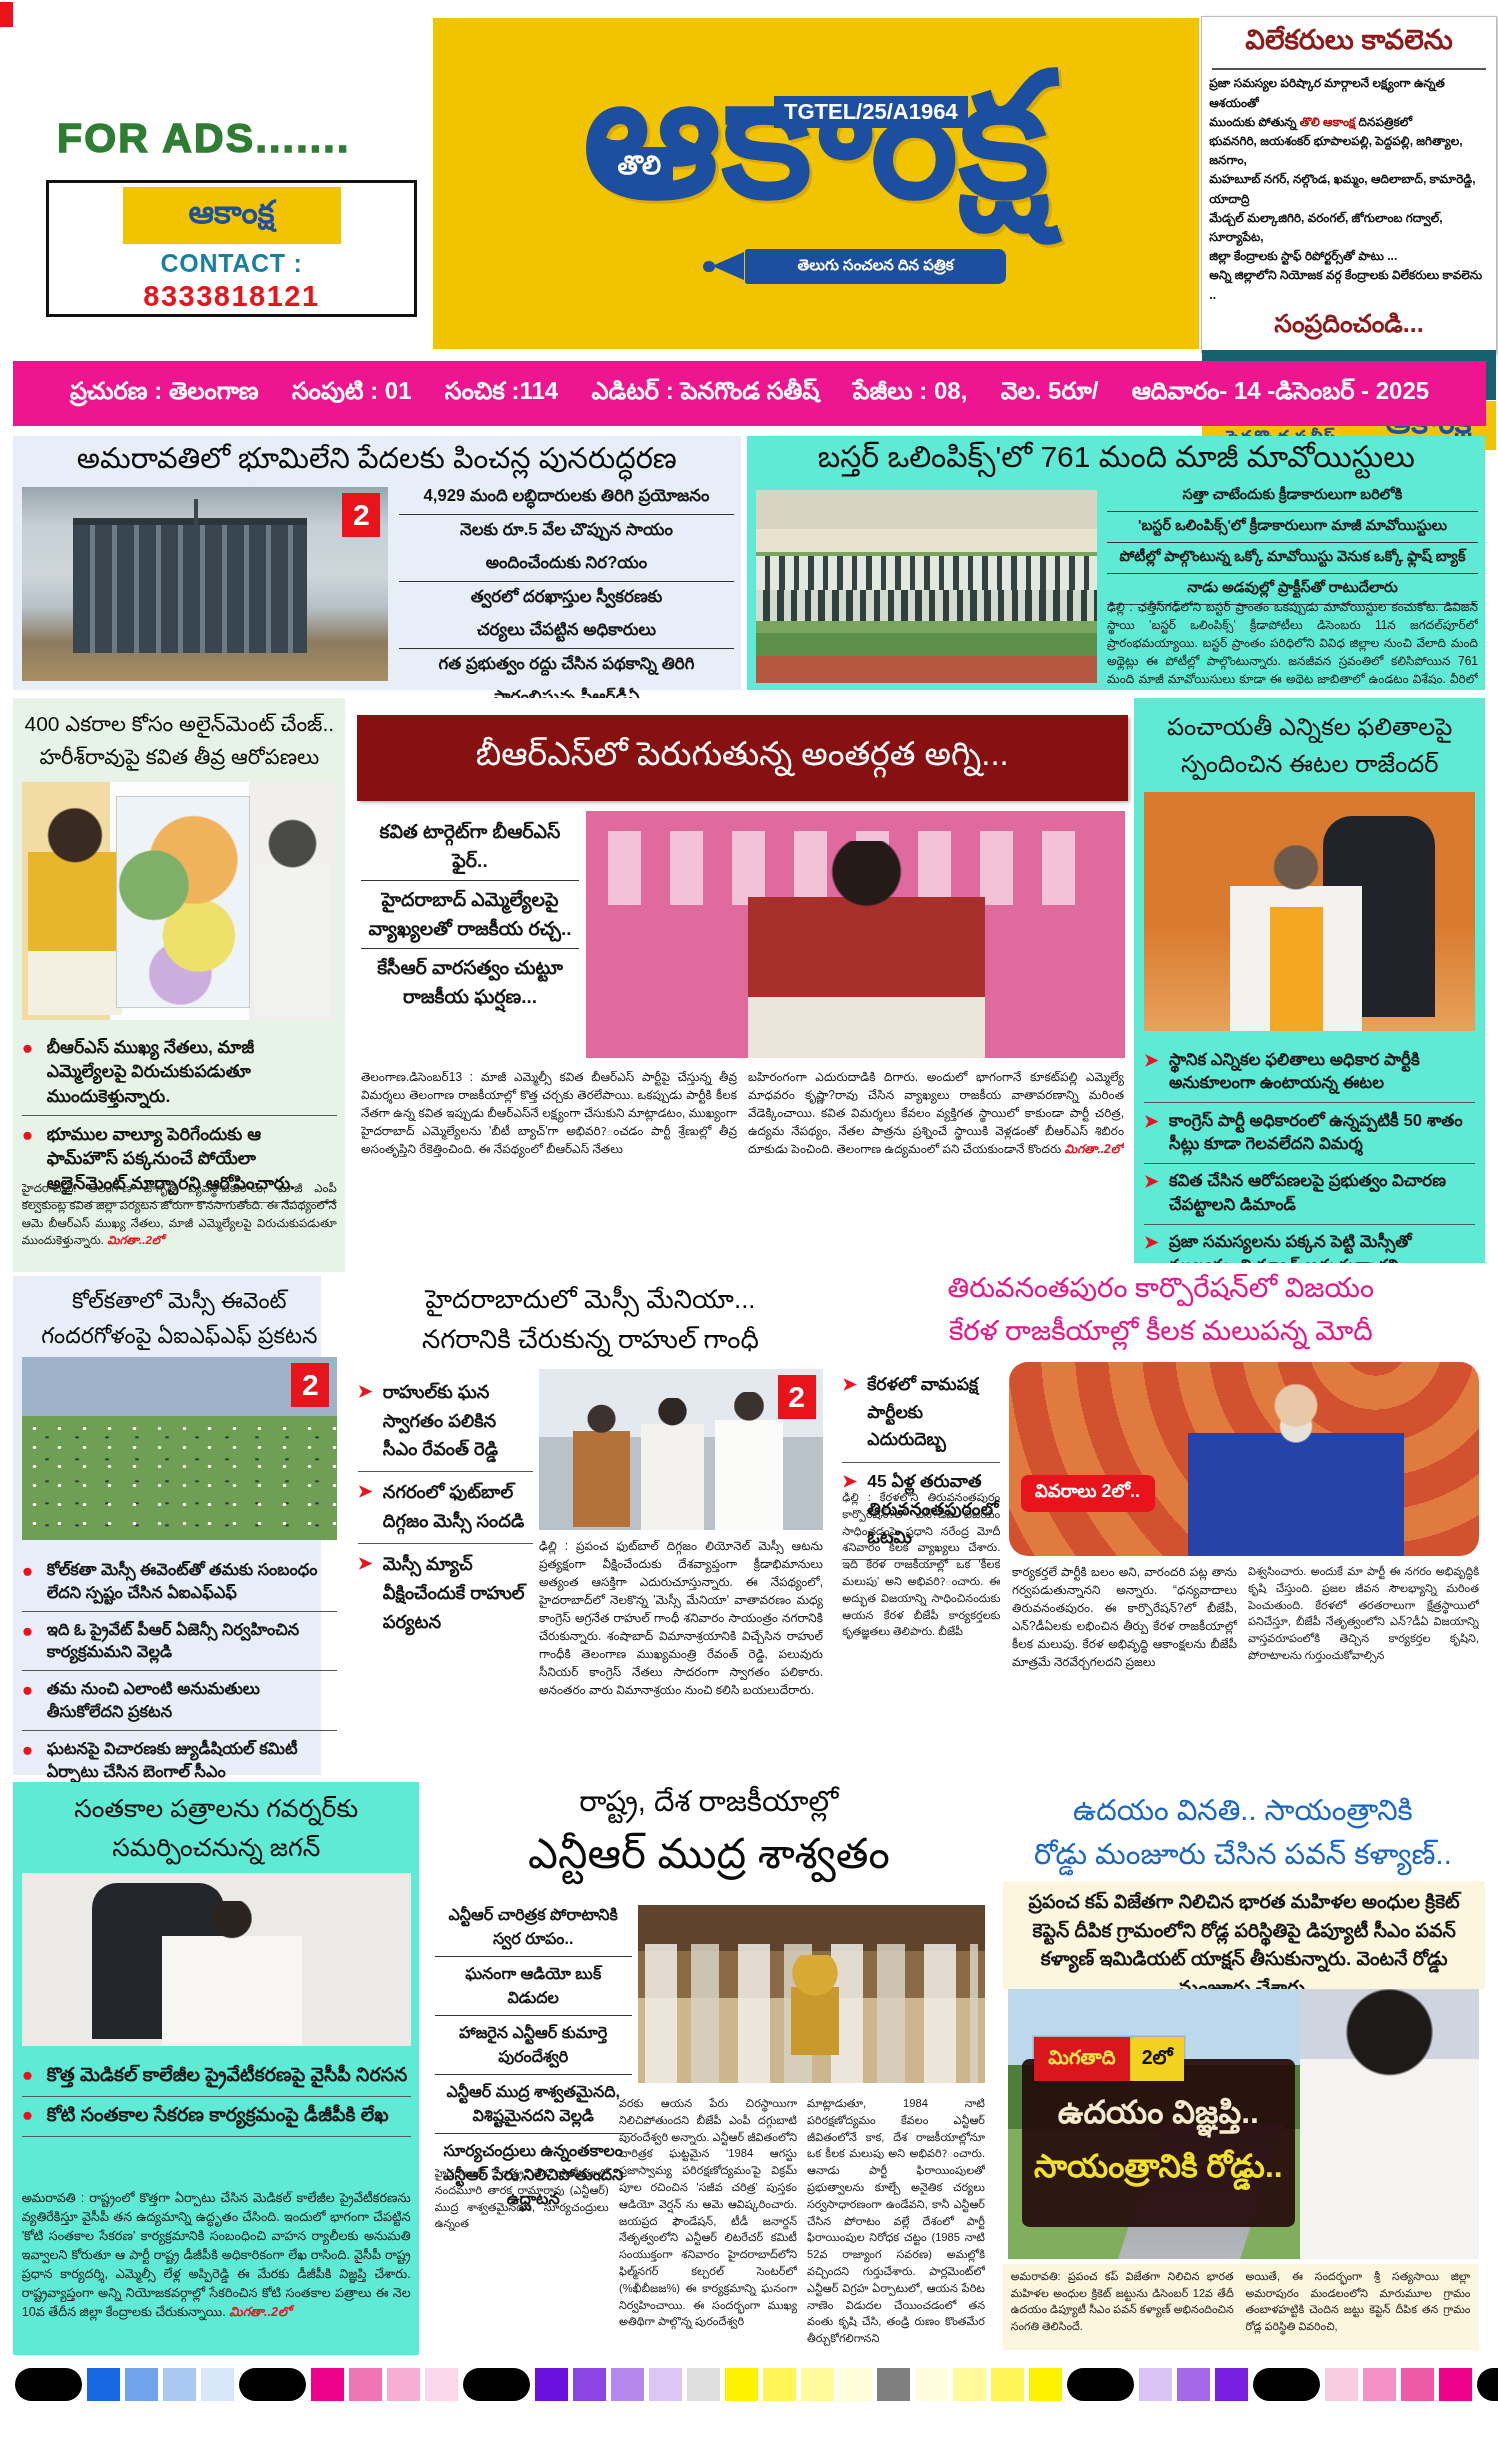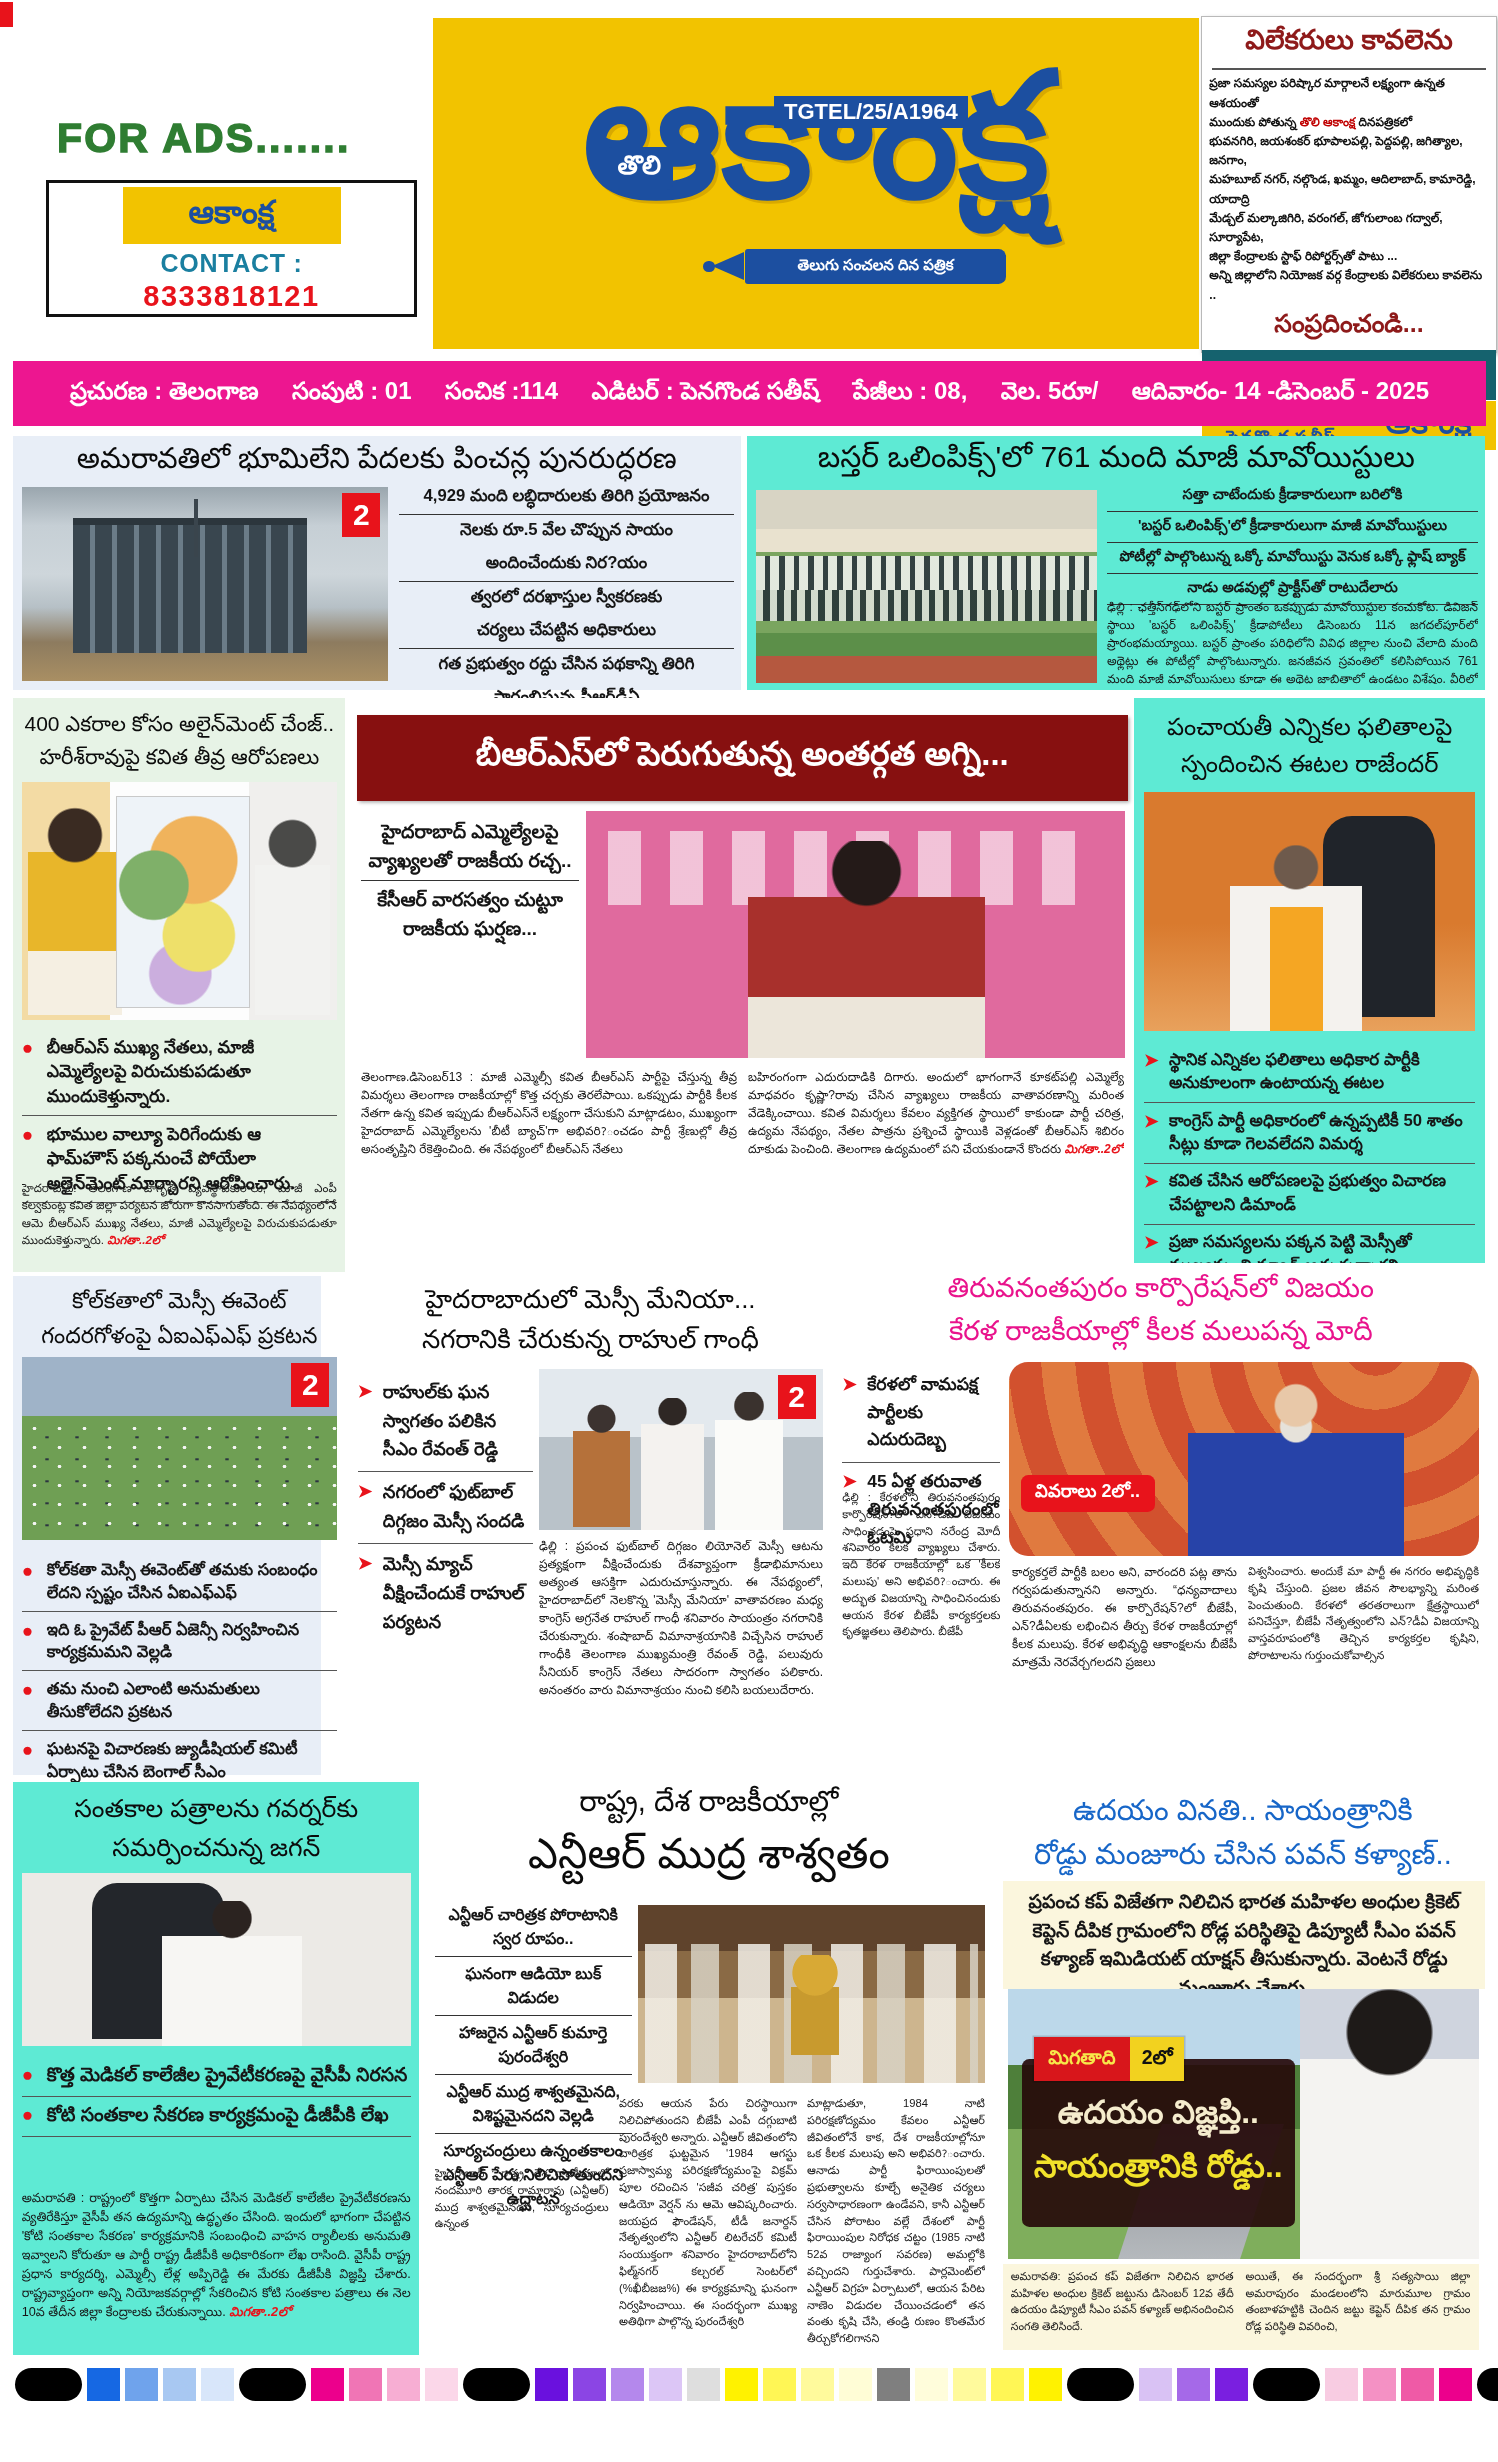--- a/index.html
+++ b/index.html
@@ -62,21 +62,21 @@
   .dot-item .mk{position:absolute;left:0;top:5.8px;color:#e8131b;font-size:19px;}
   .arrow-item .mk{position:absolute;left:0;top:5.8px;color:#e8131b;font-size:17.4px;}
 
   .bodytxt{text-align:justify;color:#161616;line-height:1.5;}
 
   .badge2{position:absolute;top:5.8px;right:7.3px;width:38px;height:44px;background:#e8131b;color:#fff;
           font-weight:bold;font-size:30px;display:flex;align-items:center;justify-content:center;}
 
   
   .brs-banner{left:357px;top:714px;width:771px;height:86px;background:#871010;color:#fff;display:flex;
-              align-items:center;justify-content:center;font-size:33px;font-weight:bold;box-shadow:1.5px 2.2px 3.6px rgba(0,0,0,.35);}
+              align-items:center;justify-content:center;font-size:33px;font-weight:normal;box-shadow:1.5px 2.2px 3.6px rgba(0,0,0,.35);}
 
   
   .photo{position:absolute;overflow:hidden;background:#ccc;}
   .ph-in{position:absolute;}
   .photo-building{background:linear-gradient(180deg,#9aa6ae 0%,#c6cfd5 20%,#ced6db 45%,#b6c0c6 62%,#8d7b5f 80%,#a98f63 100%);}
   .bld{left:14%;top:16%;width:64%;height:66%;background:repeating-linear-gradient(90deg,#39464f 0 17.4px,#6b7c88 17.4px 22px);
        border-top:7.3px solid #2c363d;}
   .bld-spire{left:47%;top:6%;width:4.4px;height:30%;background:#3a454d;}
   .photo-athletes{background:linear-gradient(180deg,#d8d4c4 0 20%,#e9e2cf 20% 32%,#7aa55f 32% 74%,#5c8f49 74% 86%,#b5583f 86% 100%);}
   .ath-row1{left:0;top:34%;width:100%;height:18%;background:repeating-linear-gradient(90deg,#f5f5f5 0 8.7px,#27313d 8.7px 14.5px);opacity:.85;}
@@ -238,20 +238,21 @@
     </div>
     <div class="abs bodytxt" style="left:8.7px;top:481px;width:315px;height:84px;font-size:11.6px;overflow:hidden;">
       <span>హైదరాబాద్: తెలంగాణ జాగృతి వ్యవస్థాపకురాలు, మాజీ ఎంపీ కల్వకుంట్ల కవిత జిల్లా పర్యటన జోరుగా కొనసాగుతోంది. ఈ నేపథ్యంలోనే ఆమె బీఆర్ఎస్ ముఖ్య నేతలు, మాజీ ఎమ్మెల్యేలపై విరుచుకుపడుతూ ముందుకెళ్తున్నారు. </span>
       <span class="more">మిగతా..2లో</span>
     </div>
   </div>
 
   <div class="abs" style="left:351px;top:698px;width:779px;height:574px;background:#fff;">
     <div class="abs brs-banner" style="left:5.8px;top:16.7px;">బీఆర్ఎస్‌లో పెరుగుతున్న అంతర్గత అగ్ని...</div>
     <div class="abs pt-list" style="left:10px;top:115px;width:218px;">
+      <div class="pt" style="font-size:19px;line-height:1.5;">కవిత టార్గెట్‌గా బీఆర్ఎస్ ఫైర్..</div>
       <div class="pt" style="font-size:19px;line-height:1.5;">హైదరాబాద్ ఎమ్మెల్యేలపై వ్యాఖ్యలతో రాజకీయ రచ్చ..</div>
       <div class="pt" style="font-size:19px;line-height:1.5;border-bottom:none;">కేసీఆర్ వారసత్వం చుట్టూ రాజకీయ ఘర్షణ...</div>
     </div>
     <div class="photo photo-press" style="left:235px;top:113px;width:539px;height:247px;">
       <div class="ph-in press-sign"></div>
       <div class="ph-in press-fig"></div>
     </div>
     <div class="abs bodytxt" style="left:10px;top:370px;width:376px;height:193px;font-size:12px;overflow:hidden;">తెలంగాణ.డిసెంబర్13 : మాజీ ఎమ్మెల్సీ కవిత బీఆర్ఎస్ పార్టీపై చేస్తున్న తీవ్ర విమర్శలు తెలంగాణ రాజకీయాల్లో కొత్త చర్చకు తెరలేపాయి. ఒకప్పుడు పార్టీకి కీలక నేతగా ఉన్న కవిత ఇప్పుడు బీఆర్ఎస్‌నే లక్ష్యంగా చేసుకుని మాట్లాడటం, ముఖ్యంగా హైదరాబాద్ ఎమ్మెల్యేలను 'బీటీ బ్యాచ్'గా అభివరి?ంచడం పార్టీ శ్రేణుల్లో తీవ్ర అసంతృప్తిని రేకెత్తించింది. ఈ నేపథ్యంలో బీఆర్ఎస్ నేతలు</div>
     <div class="abs bodytxt" style="left:397px;top:370px;width:376px;height:193px;font-size:12px;overflow:hidden;">
       <span>బహిరంగంగా ఎదురుదాడికి దిగారు. అందులో భాగంగానే కూకట్‌పల్లి ఎమ్మెల్యే మాధవరం కృష్ణా?రావు చేసిన వ్యాఖ్యలు రాజకీయ వాతావరణాన్ని మరింత వేడెక్కించాయి. కవిత విమర్శలు కేవలం వ్యక్తిగత స్థాయిలో కాకుండా పార్టీ చరిత్ర, ఉద్యమ నేపథ్యం, నేతల పాత్రను ప్రశ్నించే స్థాయికి వెళ్లడంతో బీఆర్ఎస్ శిబిరం దూకుడు పెంచింది. తెలంగాణ ఉద్యమంలో పని చేయకుండానే కొందరు </span>

